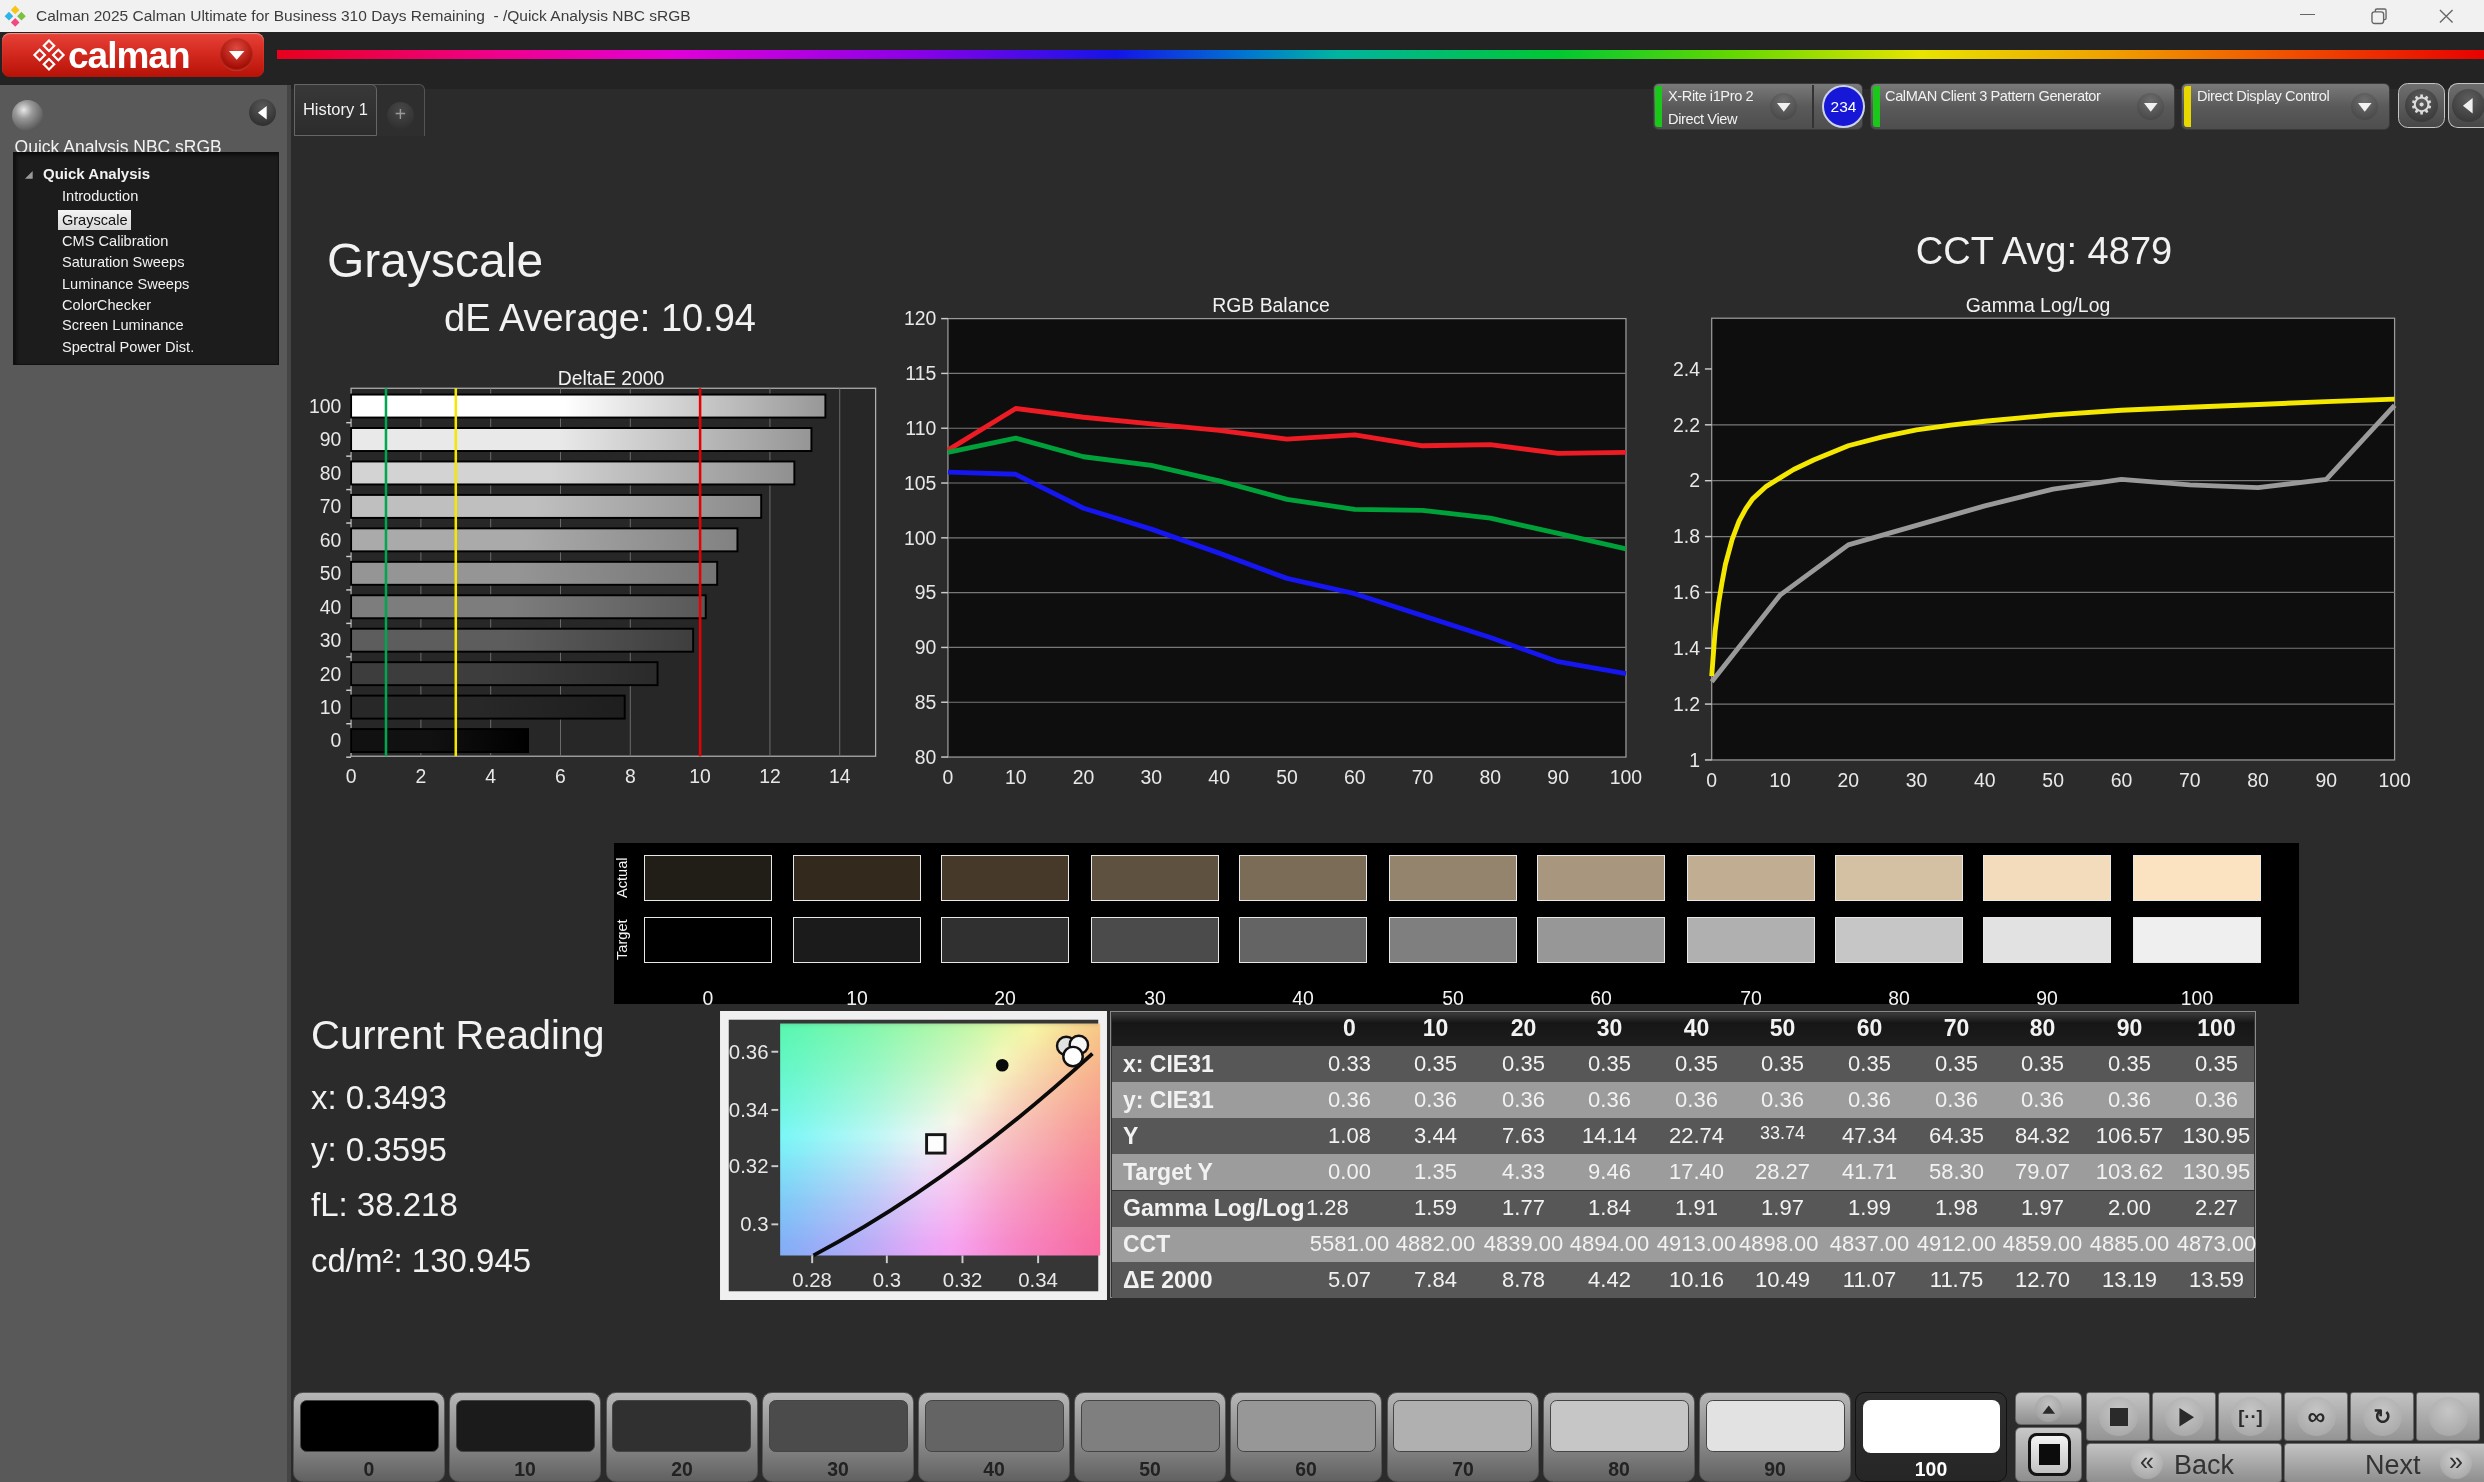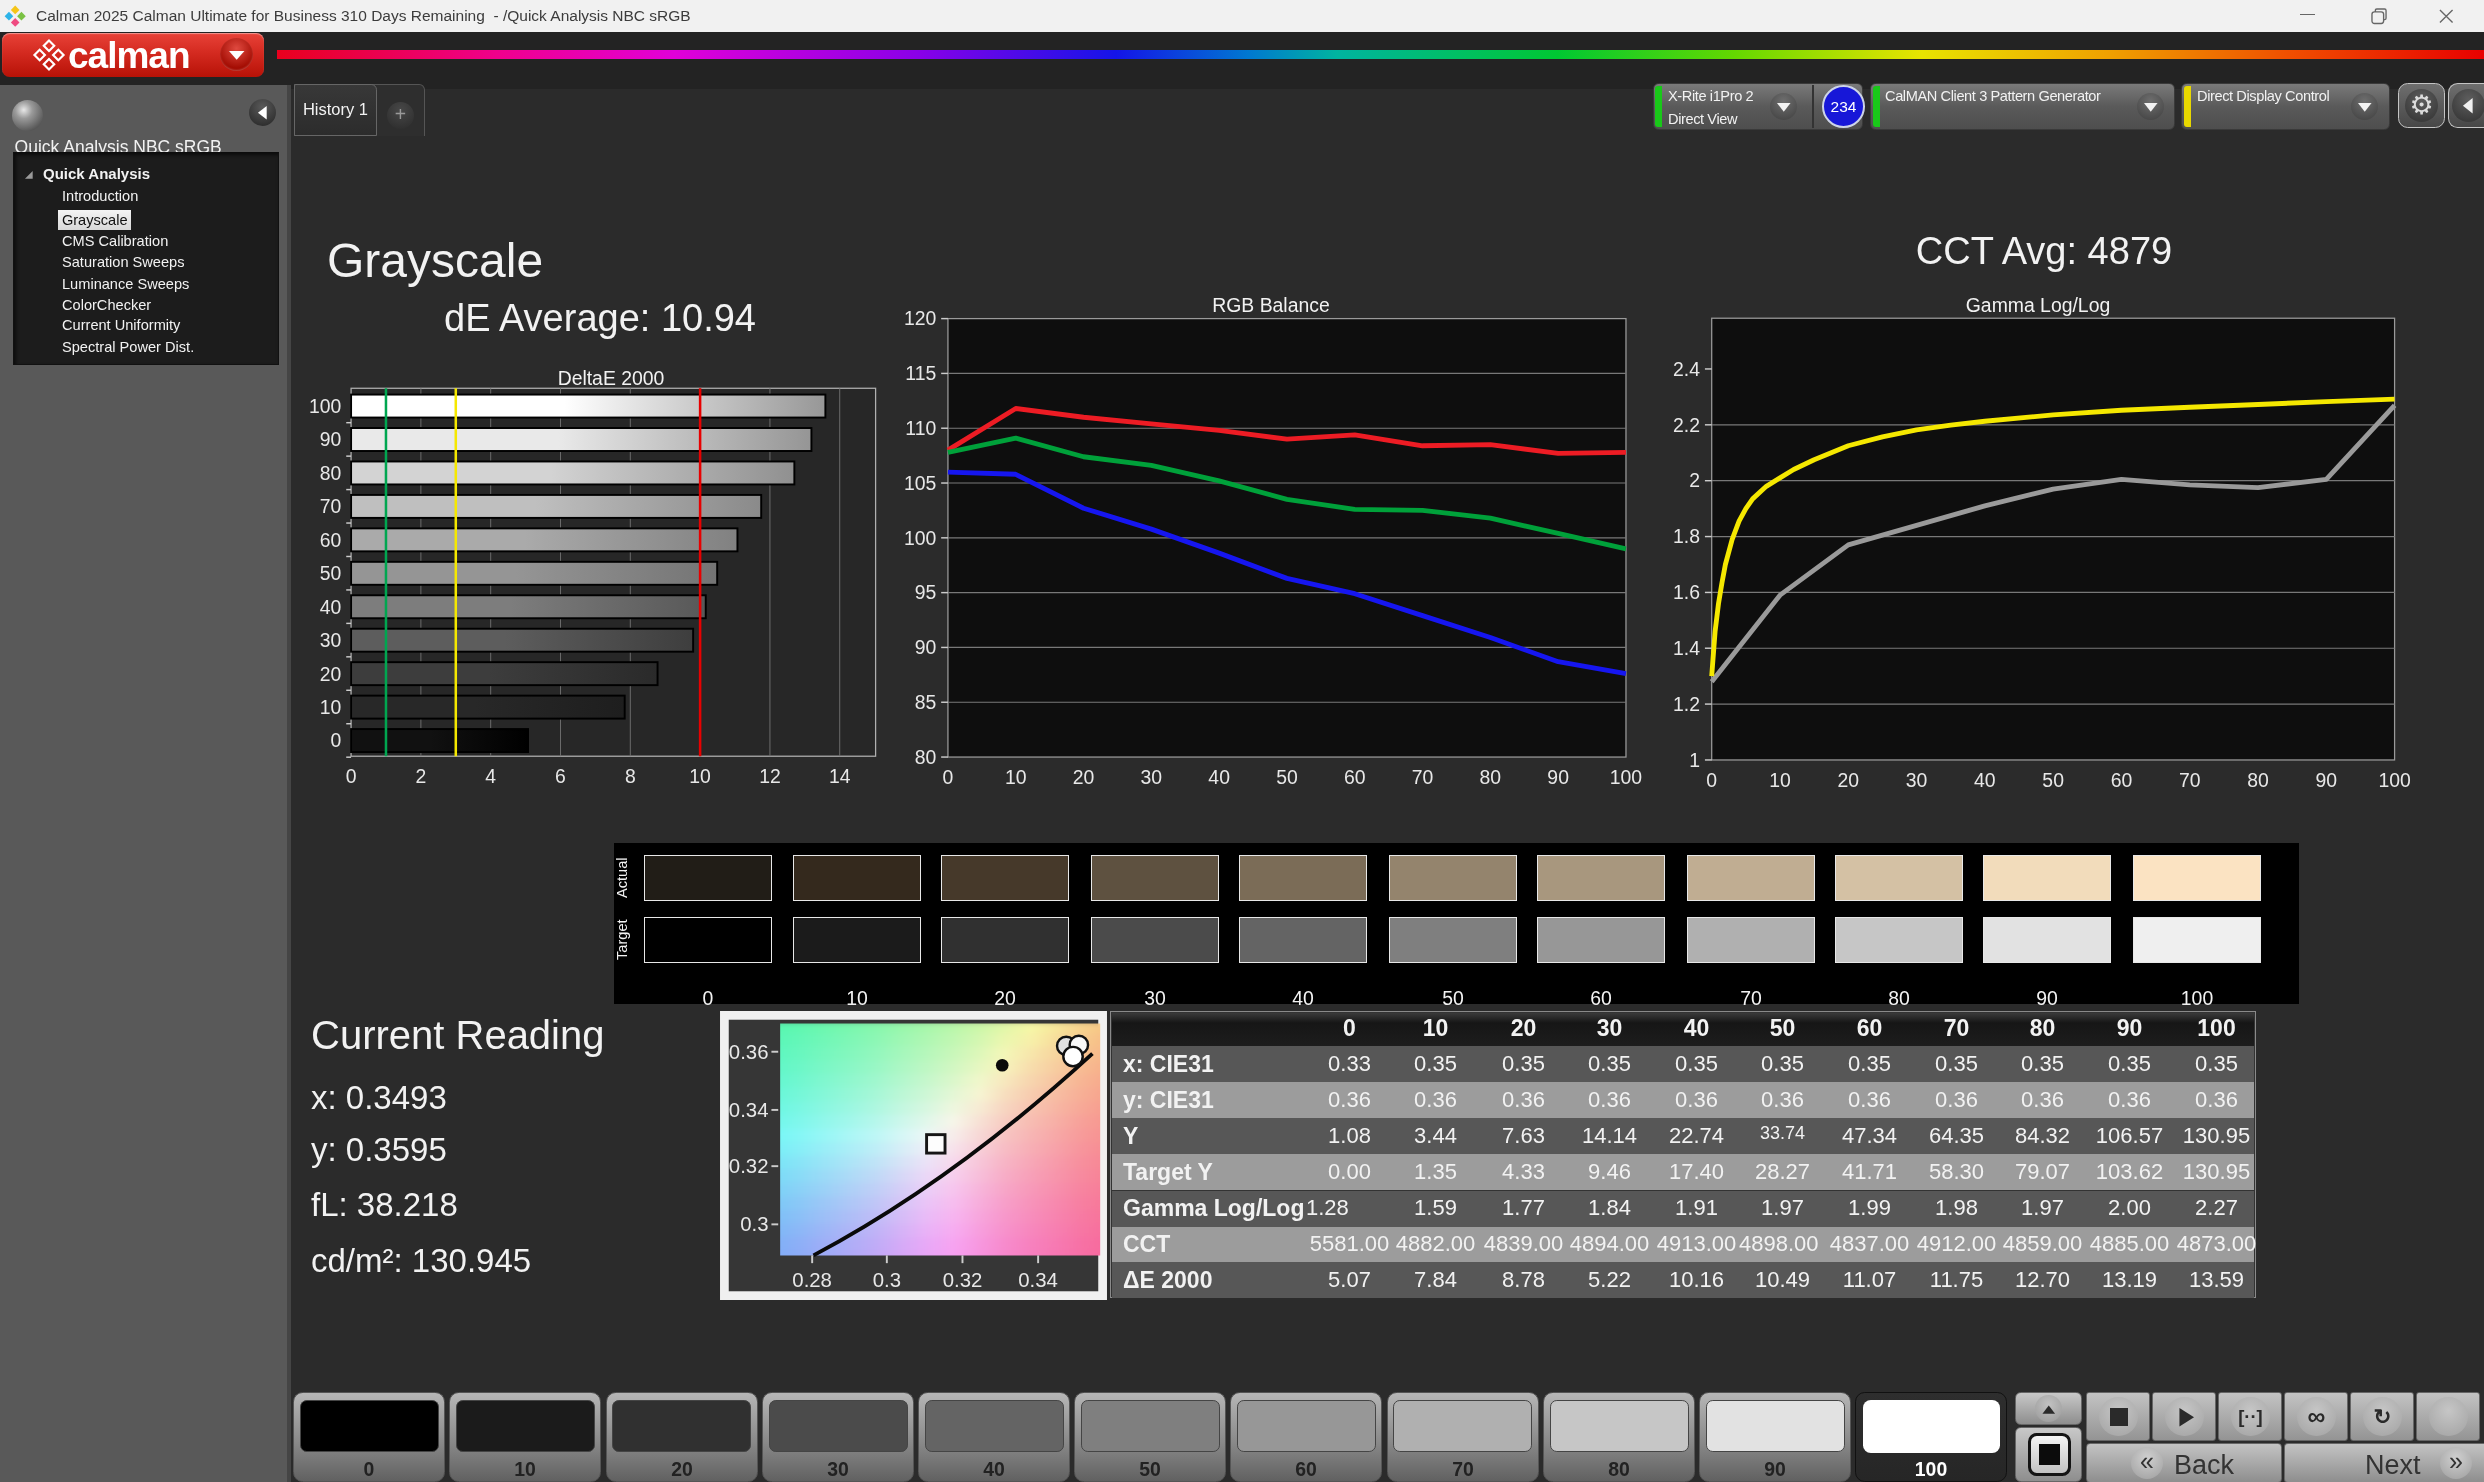--- a/index.html
+++ b/index.html
@@ -64,21 +64,21 @@
 <svg class="abs" style="left:23px;top:169px" width="11.6" height="11.6" viewBox="0 0 12 12">
       <path d="M10 2 L10 10 L2 10 Z" fill="#9a9a9a"></path>
     </svg>
 <div class="abs wtxt" style="left:43px;top:165px;font-size:15px;font-weight:bold">Quick Analysis</div>
 <div class="abs wtxt" style="left:62px;top:188px;font-size:14.6px;line-height:17.5px">Introduction</div>
 <div class="abs" style="left:58px;top:210px;height:20.4px;padding:0 3.9px;font-size:14.6px;color:#111;background:linear-gradient(#f4f4f4,#d8d8d8);line-height:20.4px">Grayscale</div>
 <div class="abs wtxt" style="left:62px;top:233px;font-size:14.6px;line-height:17.5px">CMS Calibration</div>
 <div class="abs wtxt" style="left:62px;top:254px;font-size:14.6px;line-height:17.5px">Saturation Sweeps</div>
 <div class="abs wtxt" style="left:62px;top:276px;font-size:14.6px;line-height:17.5px">Luminance Sweeps</div>
 <div class="abs wtxt" style="left:62px;top:297px;font-size:14.6px;line-height:17.5px">ColorChecker</div>
-<div class="abs wtxt" style="left:62px;top:317px;font-size:14.6px;line-height:17.5px">Current Uniformity</div>
+<div class="abs wtxt" style="left:62px;top:317px;font-size:14.6px;line-height:17.5px">Screen Luminance</div>
 <div class="abs wtxt" style="left:62px;top:339px;font-size:14.6px;line-height:17.5px">Spectral Power Dist.</div>
 
 <div class="abs" style="left:294px;top:84px;width:131px;height:52px;border:1px solid #555;border-bottom:none;border-radius:0 5.8px 0 0;background:#2e2e2e"></div>
 <div class="abs" style="left:294px;top:84px;width:83px;height:52px;border:1px solid #666;border-radius:1.9px 5.8px 0 0;background:linear-gradient(#383838,#2c2c2c)"></div>
 <div class="abs wtxt" style="left:294px;top:100px;width:83px;font-size:16.5px">
       <div style="text-align:center">History 1</div>
     </div>
 <div class="abs" style="left:387px;top:102px;width:27px;height:27px;border-radius:50%;background:radial-gradient(circle at 50% 30%,#484848,#303030 80%)"></div>
 <div class="abs" style="left:387px;top:102px;width:27px;height:27px;font-size:19.4px;color:#999;text-align:center;line-height:25px">+</div>
 
@@ -798,21 +798,21 @@
 <div class="abs wtxt" style="left:1826px;top:1231px;width:87px;text-align:center;font-size:22px">4837.00</div>
 <div class="abs wtxt" style="left:1913px;top:1231px;width:87px;text-align:center;font-size:22px">4912.00</div>
 <div class="abs wtxt" style="left:1999px;top:1231px;width:87px;text-align:center;font-size:22px">4859.00</div>
 <div class="abs wtxt" style="left:2086px;top:1231px;width:87px;text-align:center;font-size:22px">4885.00</div>
 <div class="abs wtxt" style="left:2173px;top:1231px;width:87px;text-align:center;font-size:22px">4873.00</div>
 <div class="abs" style="left:1112px;top:1262px;width:1142px;height:36px;background:#575757"></div>
 <div class="abs wtxt" style="left:1123px;top:1267px;font-size:23px;font-weight:bold">ΔE 2000</div>
 <div class="abs wtxt" style="left:1306px;top:1267px;width:87px;text-align:center;font-size:22px">5.07</div>
 <div class="abs wtxt" style="left:1392px;top:1267px;width:87px;text-align:center;font-size:22px">7.84</div>
 <div class="abs wtxt" style="left:1480px;top:1267px;width:87px;text-align:center;font-size:22px">8.78</div>
-<div class="abs wtxt" style="left:1566px;top:1267px;width:87px;text-align:center;font-size:22px">5.22</div>
+<div class="abs wtxt" style="left:1566px;top:1267px;width:87px;text-align:center;font-size:22px">4.42</div>
 <div class="abs wtxt" style="left:1653px;top:1267px;width:87px;text-align:center;font-size:22px">10.16</div>
 <div class="abs wtxt" style="left:1739px;top:1267px;width:87px;text-align:center;font-size:22px">10.49</div>
 <div class="abs wtxt" style="left:1826px;top:1267px;width:87px;text-align:center;font-size:22px">11.07</div>
 <div class="abs wtxt" style="left:1913px;top:1267px;width:87px;text-align:center;font-size:22px">11.75</div>
 <div class="abs wtxt" style="left:1999px;top:1267px;width:87px;text-align:center;font-size:22px">12.70</div>
 <div class="abs wtxt" style="left:2086px;top:1267px;width:87px;text-align:center;font-size:22px">13.19</div>
 <div class="abs wtxt" style="left:2173px;top:1267px;width:87px;text-align:center;font-size:22px">13.59</div>
 <div class="abs" style="left:293px;top:1392px;width:152px;height:90px;border-radius:9.7px;background:linear-gradient(#b6b6b6,#8a8a8a 55%,#616161);border:1px solid #555"></div>
 <div class="abs" style="left:300px;top:1400px;width:139px;height:52px;border-radius:6.8px;background:#000000;border:1px solid #454545"></div>
 <div class="abs" style="left:293px;top:1458px;width:152px;text-align:center;font-size:19.4px;font-weight:bold;color:#222">0</div>

